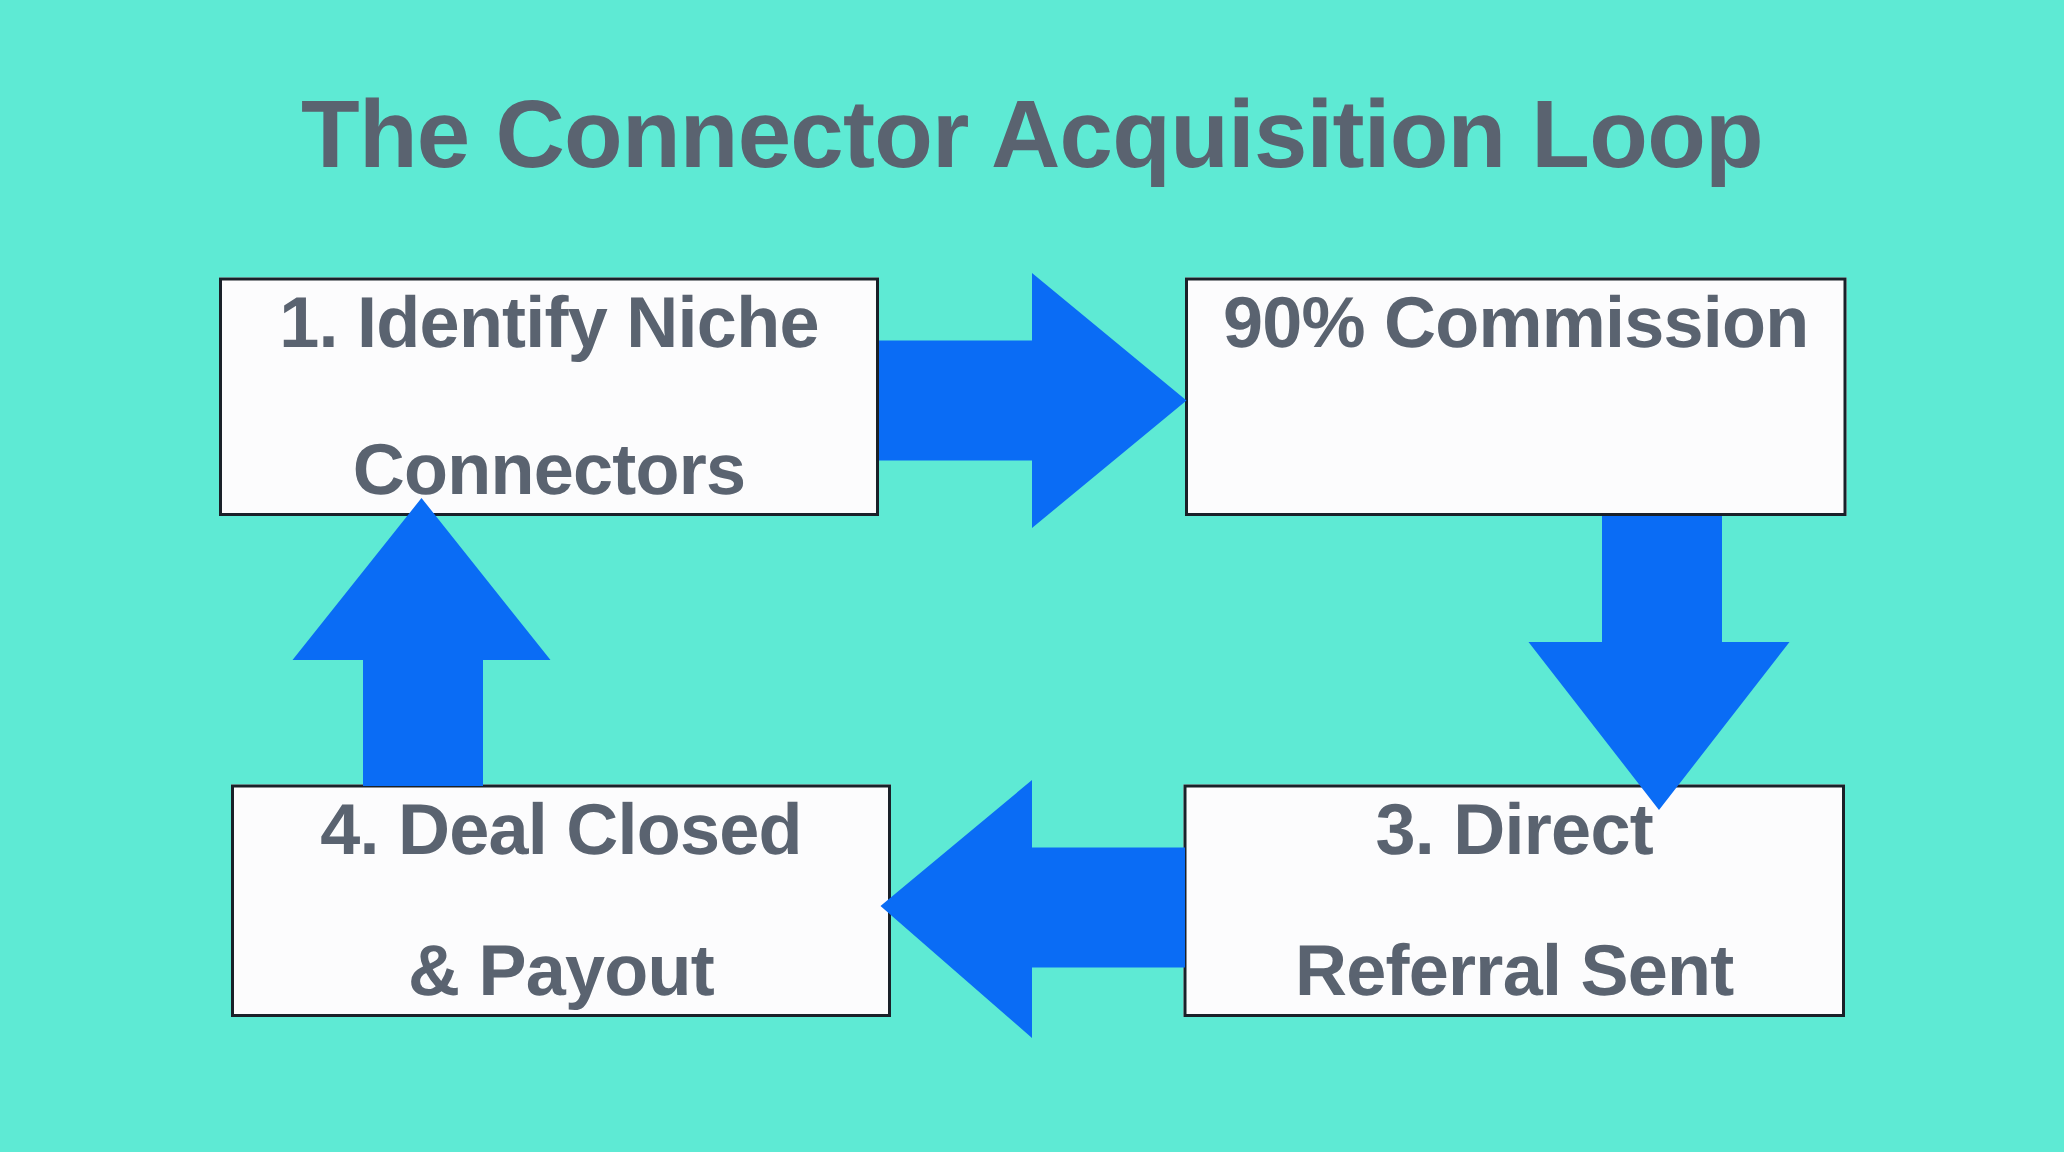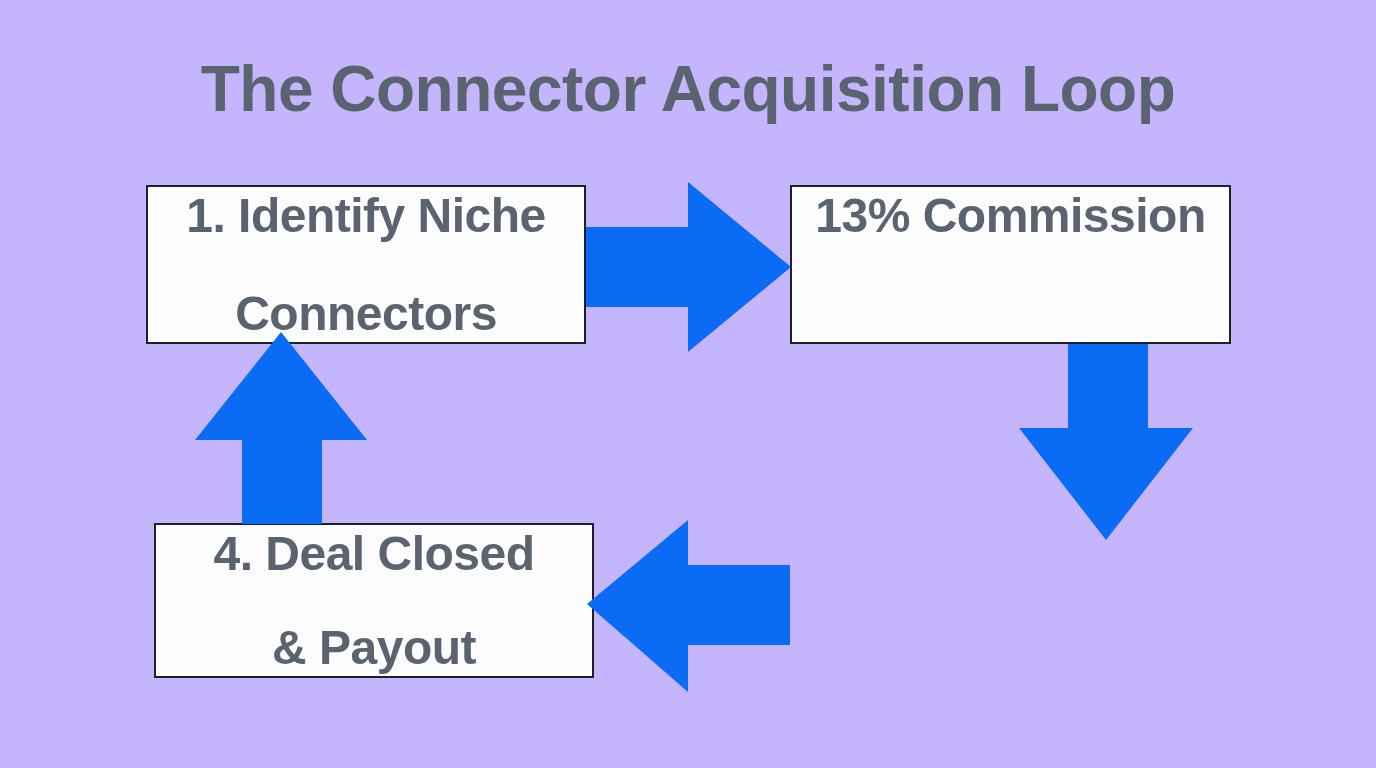--- a/index.html
+++ b/index.html
@@ -5,21 +5,21 @@
   html, body {
     margin: 0;
     padding: 0;
     background: #ffffff;
     font-family: "Liberation Sans", sans-serif;
   }
   .canvas {
     position: relative;
     width: 1376px;
     height: 768px;
-    background: #c4b5fd;
+    background: #5eead4;
     overflow: hidden;
   }
   .title {
     position: absolute;
     left: 0;
     top: 52px;
     width: 1376px;
     text-align: center;
     font-size: 64px;
     font-weight: 700;
@@ -67,23 +67,27 @@
 <div class="canvas">
 
   <h1 class="title">The Connector Acquisition Loop</h1>
 
   <div class="step-box" id="box-1">
     <span class="line">1. Identify Niche</span>
     <span class="line">Connectors</span>
   </div>
 
   <div class="step-box" id="box-2">
-    <span class="line">13% Commission</span>
+    <span class="line">90% Commission</span>
   </div>
 
+  <div class="step-box" id="box-3">
+    <span class="line">3. Direct</span>
+    <span class="line">Referral Sent</span>
+  </div>
 
   <div class="step-box" id="box-4">
     <span class="line">4. Deal Closed</span>
     <span class="line">&amp; Payout</span>
   </div>
 
   <svg class="arrow-layer" viewBox="0 0 1376 768" width="1376" height="768" xmlns="http://www.w3.org/2000/svg">
     <polygon points="586,227 688,227 688,182 791,267 688,352 688,307 586,307" fill="#0a6cf5"></polygon>
     <polygon points="1068,344 1148,344 1148,428 1193,428 1106,540 1019,428 1068,428" fill="#0a6cf5"></polygon>
     <polygon points="790,565 688,565 688,520 587,604 688,692 688,645 790,645" fill="#0a6cf5"></polygon>

